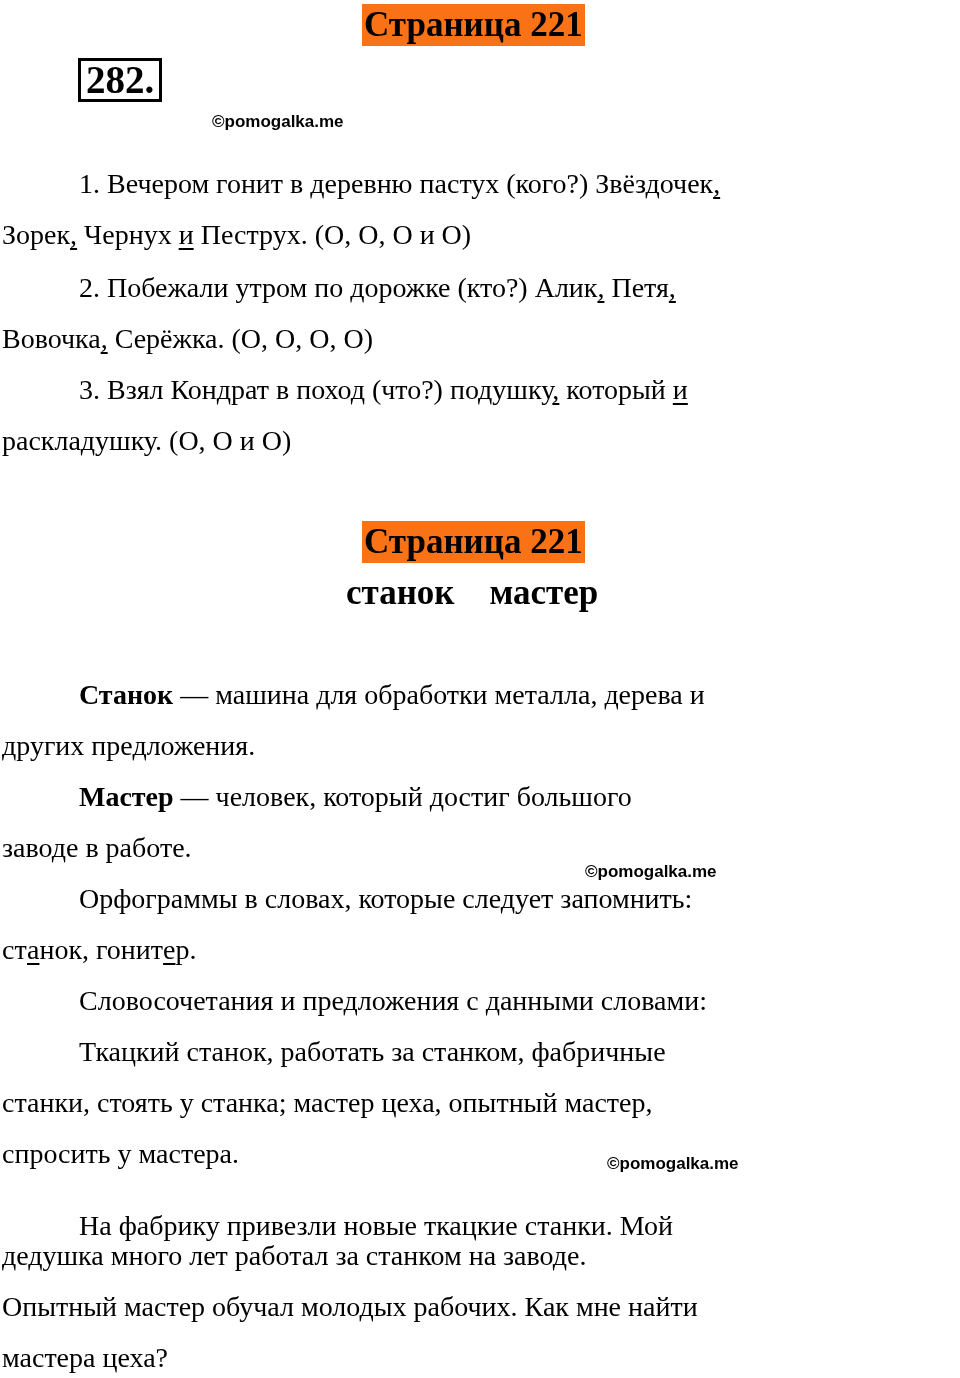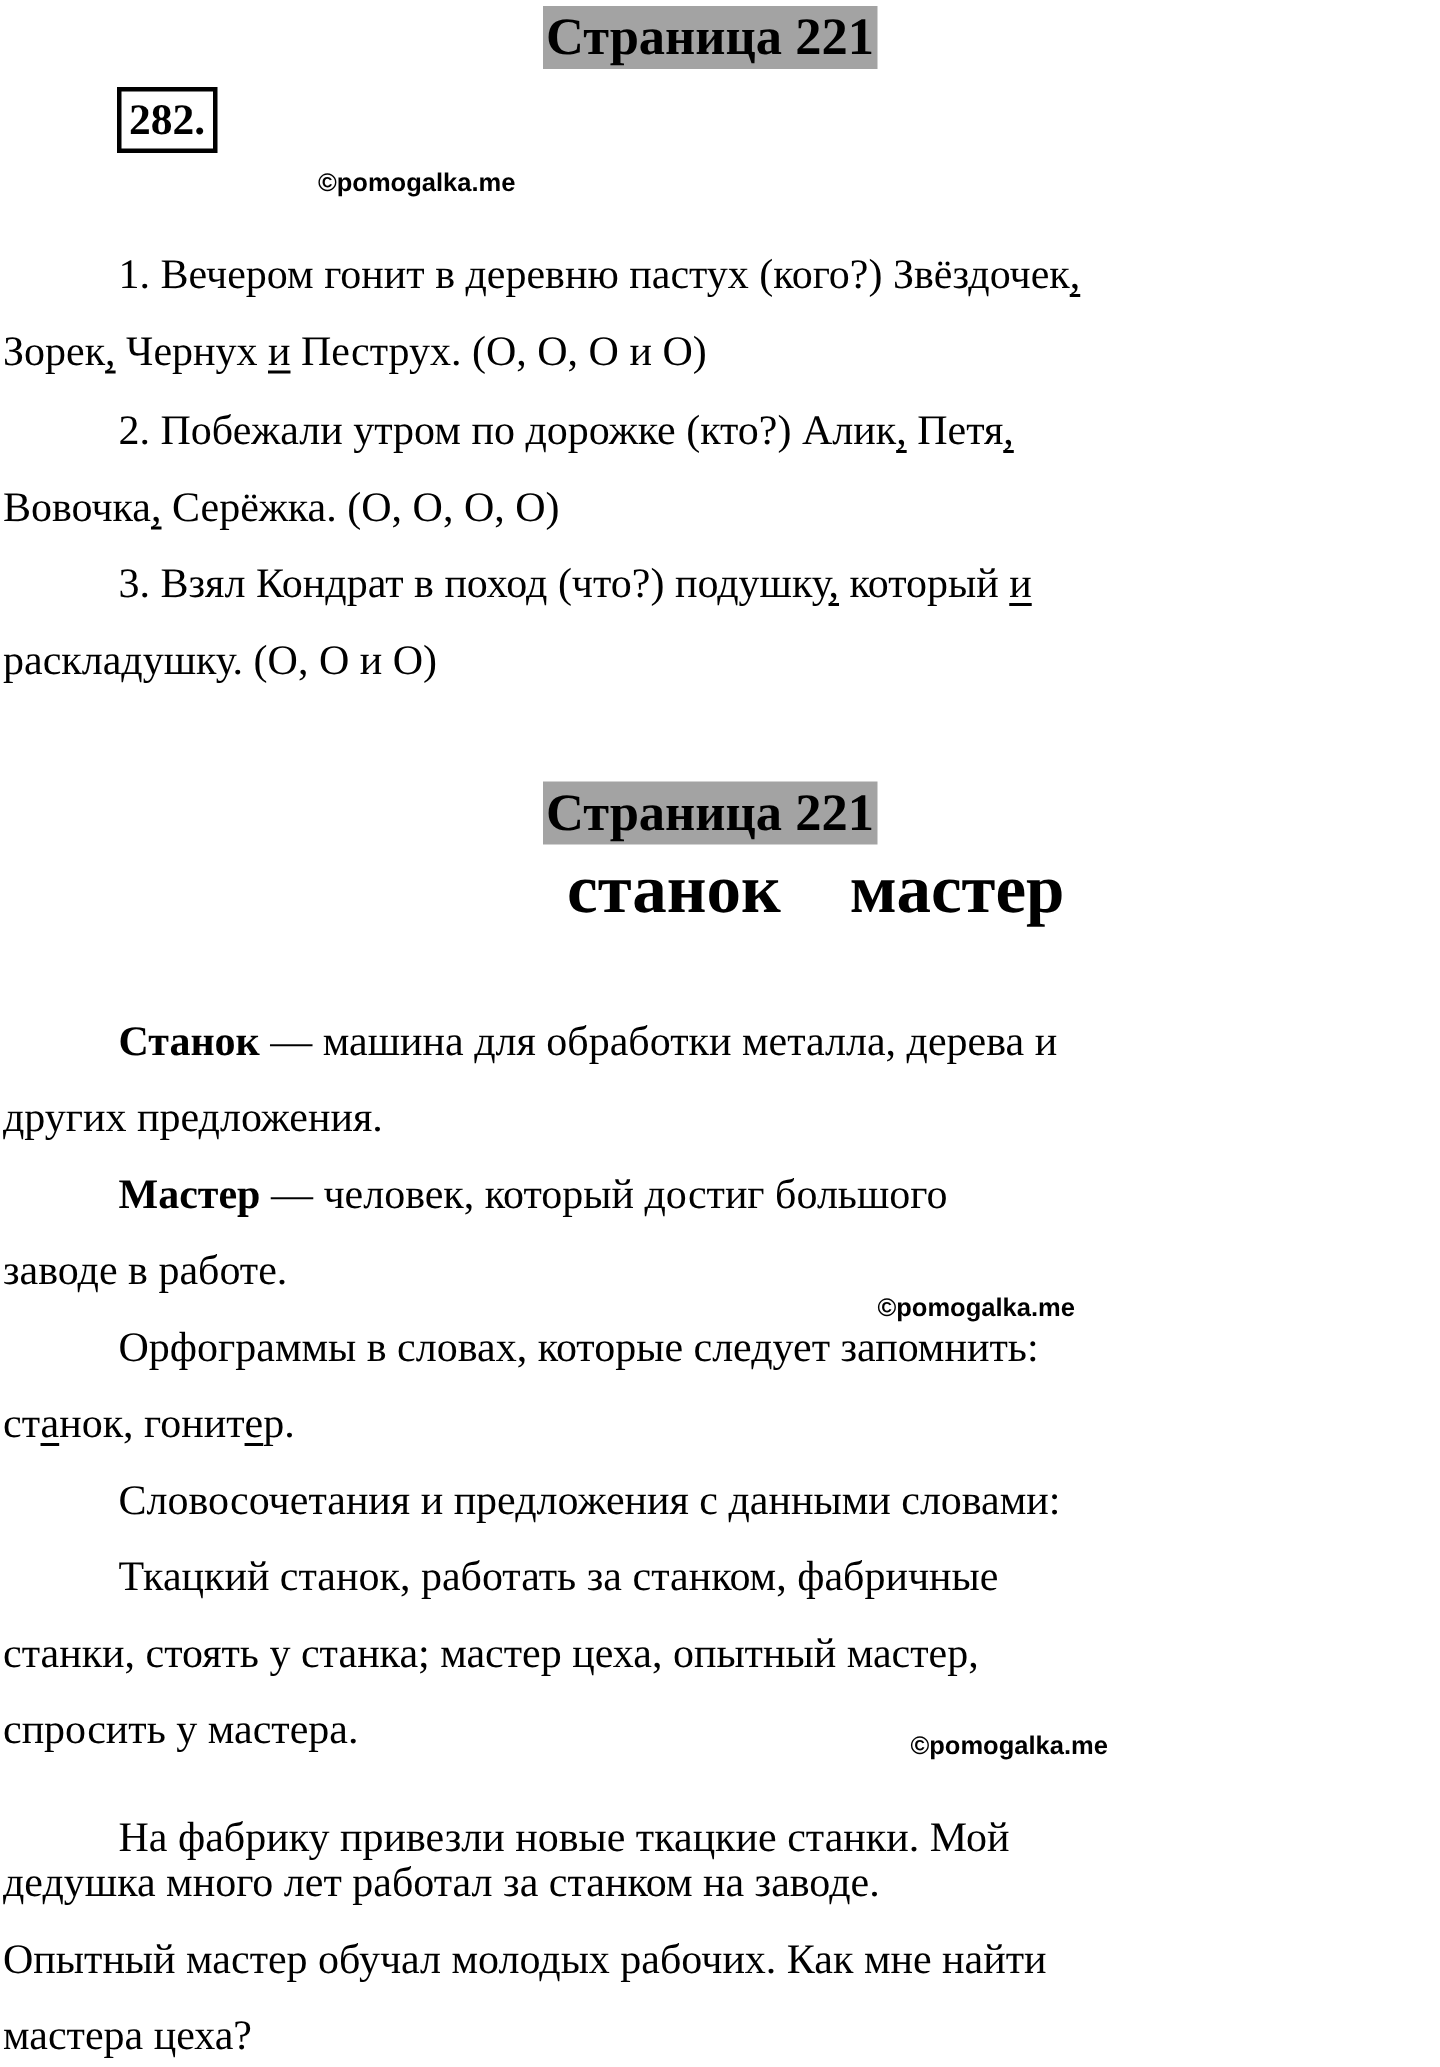--- a/index.html
+++ b/index.html
@@ -1,22 +1,22 @@
 <!DOCTYPE html>
 <html><head>
 <meta charset="utf-8">
 <style>
   html, body { margin: 0; padding: 0; background: #ffffff; }
   body { width: 960px; height: 1378px; position: relative; overflow: hidden;
          font-family: "Liberation Serif", serif; color: #000; }
   .abs { position: absolute; white-space: nowrap; }
-  .heading { font-weight: bold; font-size: 35px; background: #a3a3a3; padding: 0 2px; line-height: 42px; }
+  .heading { font-weight: bold; font-size: 35px; background: #f97316; padding: 0 2px; line-height: 42px; }
   .line { font-size: 28px; line-height: 40px; left: 2px; }
   .wm { font-family: "Liberation Sans", sans-serif; font-weight: bold; font-size: 17px; }
-  .task-box { border: 3px solid #000; font-weight: bold; font-size: 29px; line-height: 38px; padding: 0 5px; }
+  .task-box { border: 3px solid #000; font-weight: bold; font-size: 39px; line-height: 38px; padding: 0 5px; }
   .u { text-decoration: underline; text-underline-offset: 4px; }
   b { font-weight: bold; }
 </style>
 </head>
 <body>
 
 <div class="abs heading" style="left:362px; top:4px;">Страница 221</div>
 
 <div class="abs task-box" style="left:78px; top:58px;"><span>282</span><span>.</span></div>
 
@@ -25,21 +25,21 @@
 <div class="abs line" style="left:79px; top:164px;"><span>1. Вечером гонит в деревню пастух (кого?) Звёздочек</span><span class="u">,</span></div>
 <div class="abs line" style="top:215px;"><span>Зорек</span><span class="u">,</span><span> Чернух </span><span class="u">и</span><span> Пеструх. (О, О, О и О)</span></div>
 
 <div class="abs line" style="left:79px; top:268px;"><span>2. Побежали утром по дорожке (кто?) Алик</span><span class="u">,</span><span> Петя</span><span class="u">,</span></div>
 <div class="abs line" style="top:319px;"><span>Вовочка</span><span class="u">,</span><span> Серёжка. (О, О, О, О)</span></div>
 
 <div class="abs line" style="left:79px; top:370px;"><span>3. Взял Кондрат в поход (что?) подушку</span><span class="u">,</span><span> который </span><span class="u">и</span></div>
 <div class="abs line" style="top:421px;">раскладушку. (О, О и О)</div>
 
 <div class="abs heading" style="left:362px; top:521px;">Страница 221</div>
-<div class="abs" style="left:346px; top:572px; font-size:46px; font-weight:bold; white-space:pre; line-height:42px;margin-left:32px;">станок    мастер</div>
+<div class="abs" style="left:346px; top:572px; font-size:35px; font-weight:bold; white-space:pre; line-height:42px;">станок    мастер</div>
 
 <div class="abs line" style="left:79px; top:675px;text-align:center;"><b>Станок</b><span> — машина для обработки металла, дерева и</span></div>
 <div class="abs line" style="top:726px;">других предложения.</div>
 <div class="abs line" style="left:79px; top:777px;"><b>Мастер</b><span> — человек, который достиг большого</span></div>
 <div class="abs line" style="top:828px;">заводе в работе.</div>
 
 <div class="abs wm" style="left:585px; top:862px;">©pomogalka.me</div>
 
 <div class="abs line" style="left:79px; top:879px;">Орфограммы в словах, которые следует запомнить:</div>
 <div class="abs line" style="top:930px;"><span>ст</span><span class="u">а</span><span>нок, гонит</span><span class="u">е</span><span>р.</span></div>

